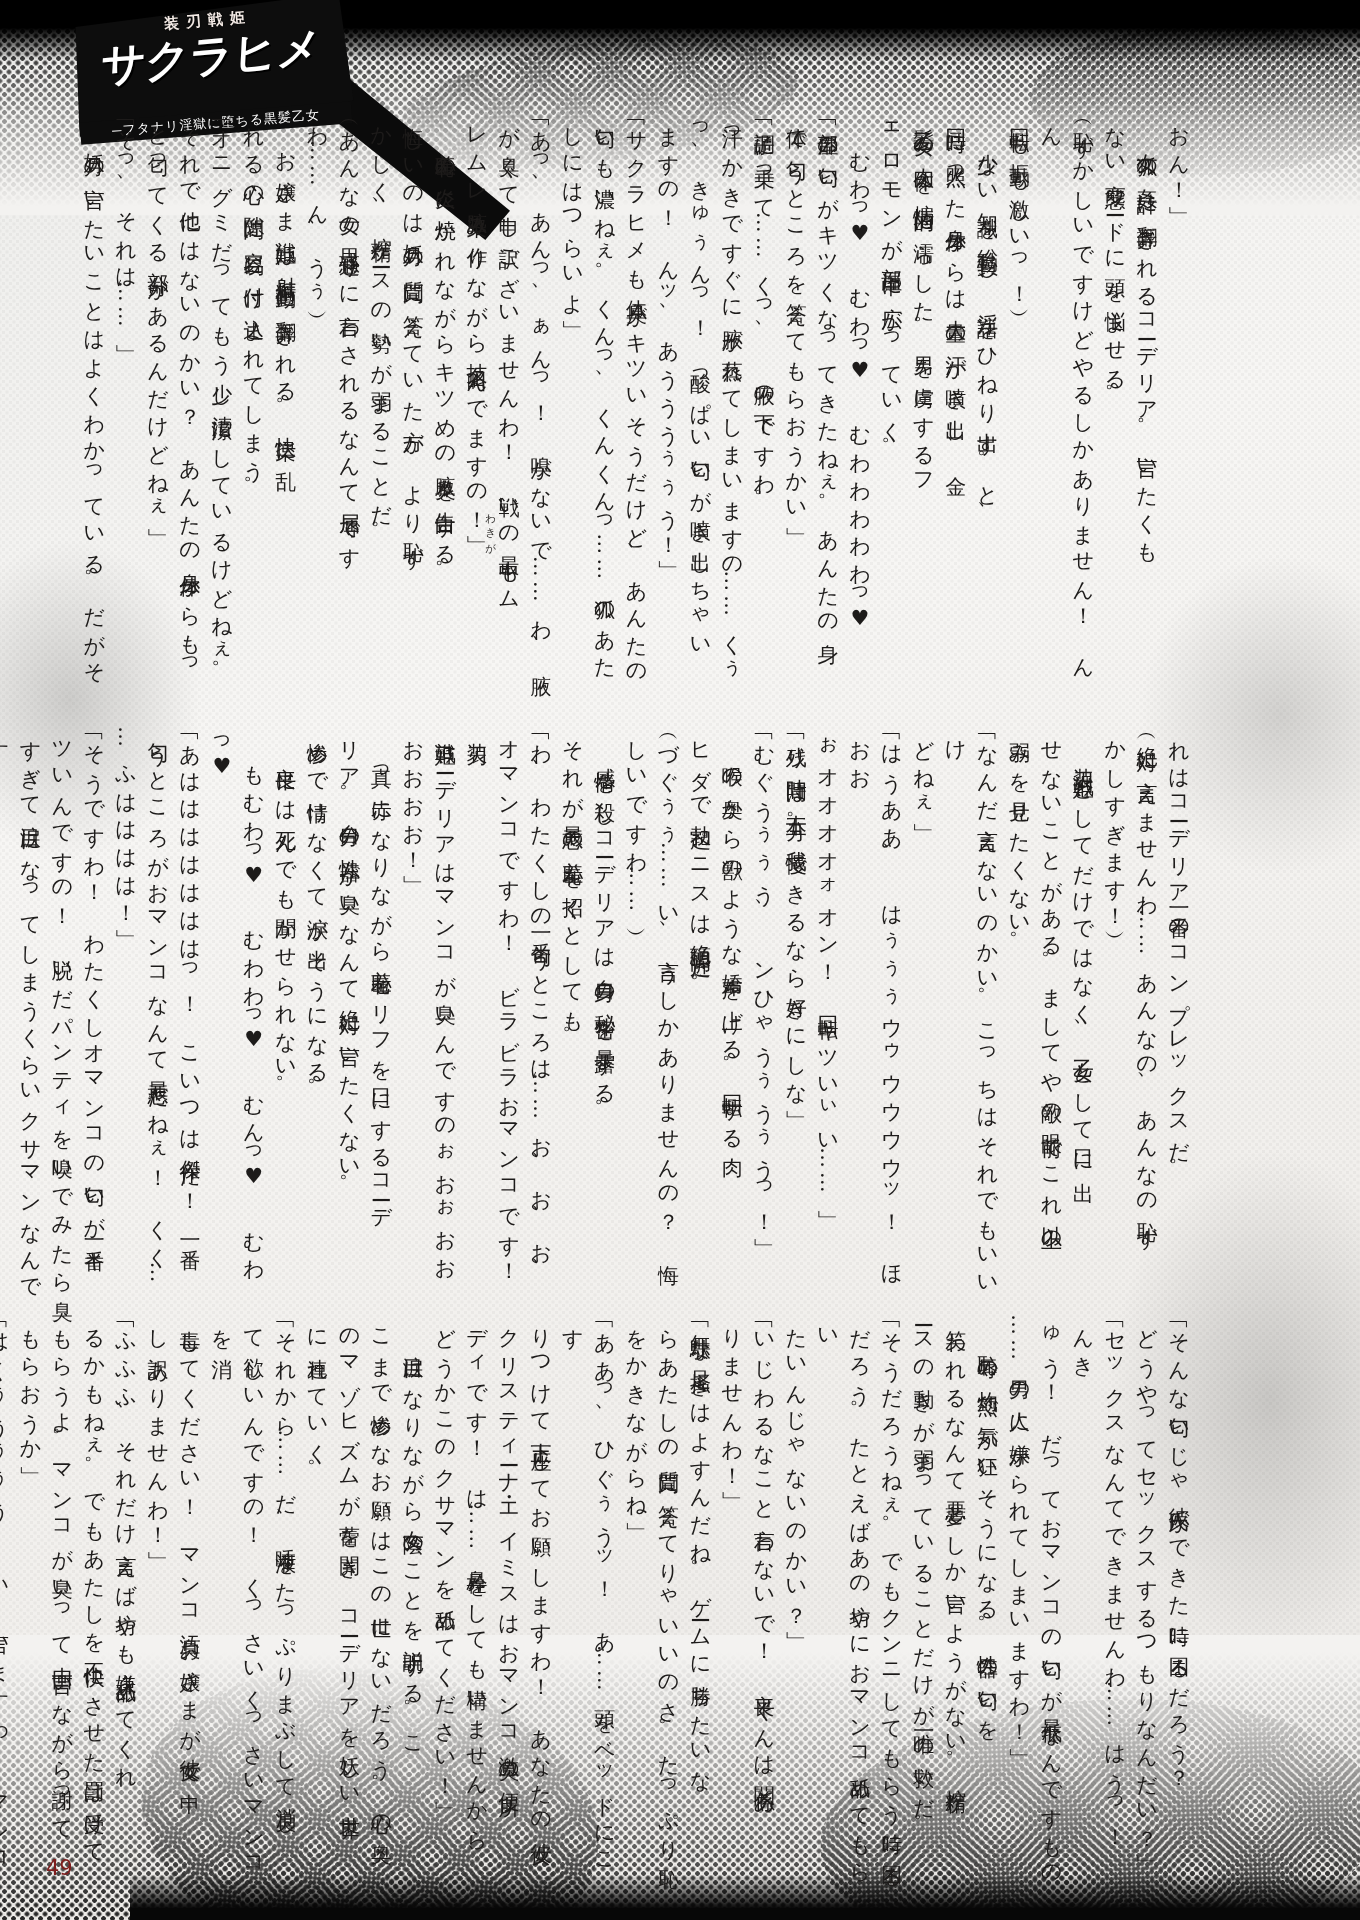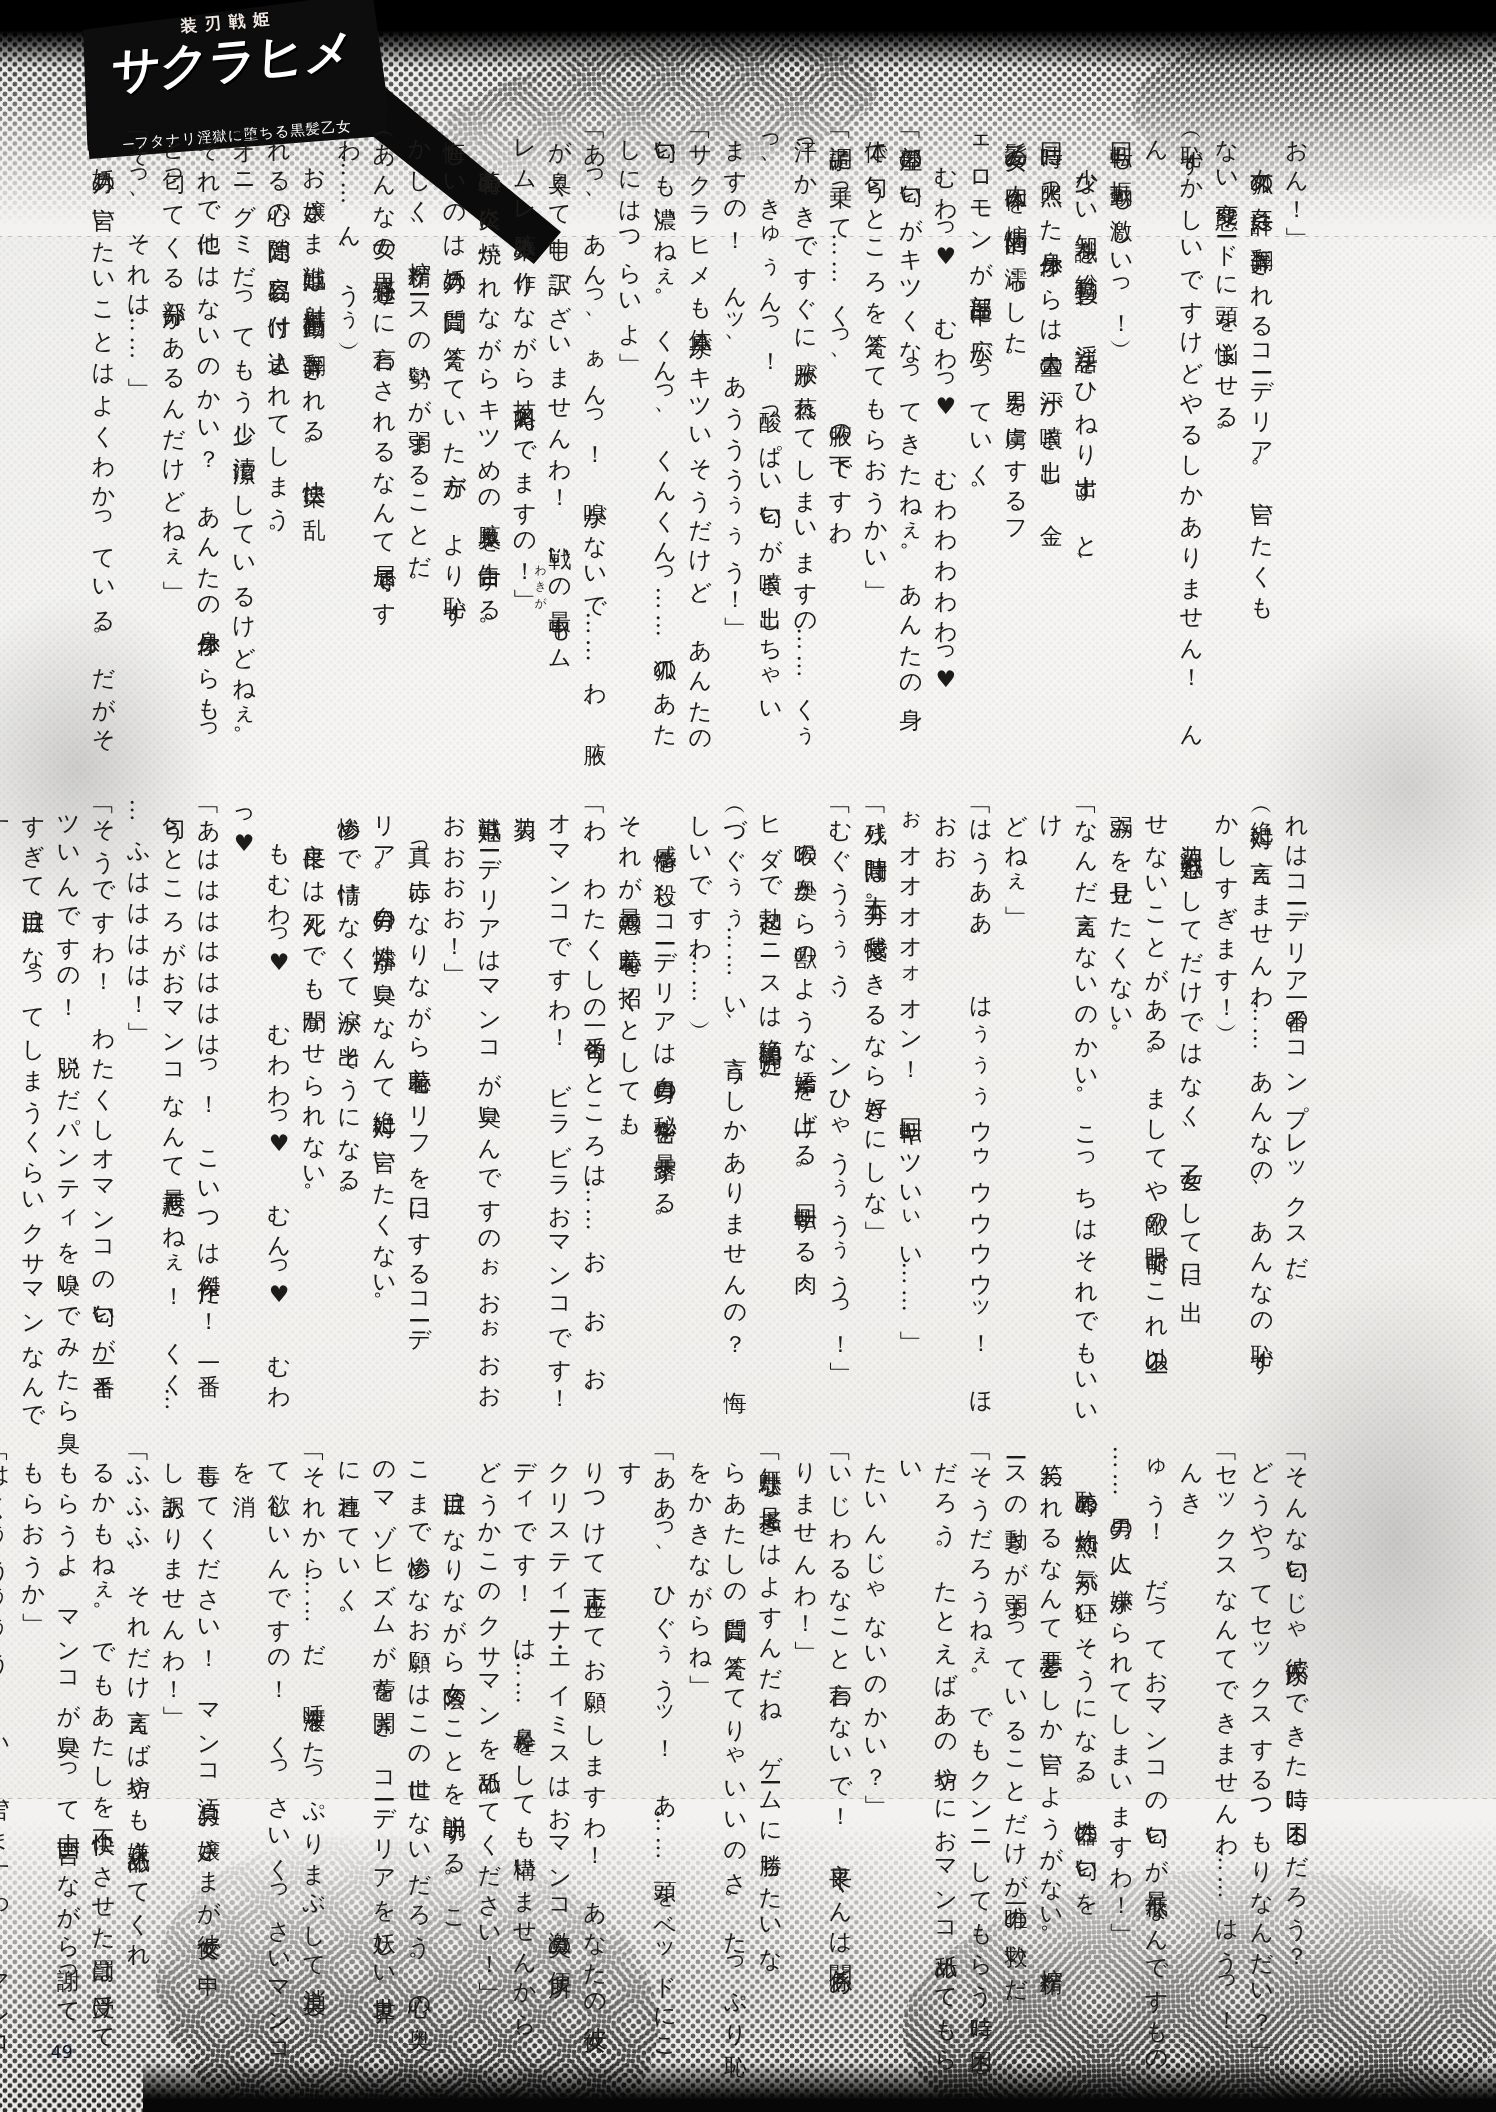--- a/index.html
+++ b/index.html
@@ -57,21 +57,21 @@
   .logo-box{position:absolute;left:12px;top:4px;width:276px;height:126px;background:#0d0d0d;
         transform:rotate(-5deg);clip-path:polygon(2% 9%,98% 0,100% 86%,56% 100%,0 96%);
         color:#fff;text-align:center;font-family:"Liberation Sans",sans-serif;}
   .logo-series{margin-top:7px;font-size:15px;font-weight:bold;letter-spacing:7px;
         color:#f2e9e4;text-shadow:0 0 2px #000;}
   .logo-title{font-size:44px;font-weight:bold;transform:skewX(-8deg);
         letter-spacing:-1px;line-height:52px;text-shadow:2px 2px 0 #000;}
   .logo-banner{position:absolute;left:18px;top:112px;width:272px;height:22px;background:#0d0d0d;
         transform:rotate(-4.5deg);color:#fff;font-size:13px;line-height:22px;
         text-align:center;letter-spacing:1px;font-family:"Liberation Sans",sans-serif;}
-  .page-num{position:absolute;left:46px;top:1856px;font-size:16px;color:#0f172a;
+  .page-num{position:absolute;left:46px;top:1856px;font-size:21px;color:#7f1d1d;
         font-family:"DejaVu Sans",sans-serif;}
 </style>
 </head>
 <body>
 
 <div class="paper"></div>
 <div class="grain"></div>
 
 <div class="ht-top">
   <div class="dotlayer dots"></div>

